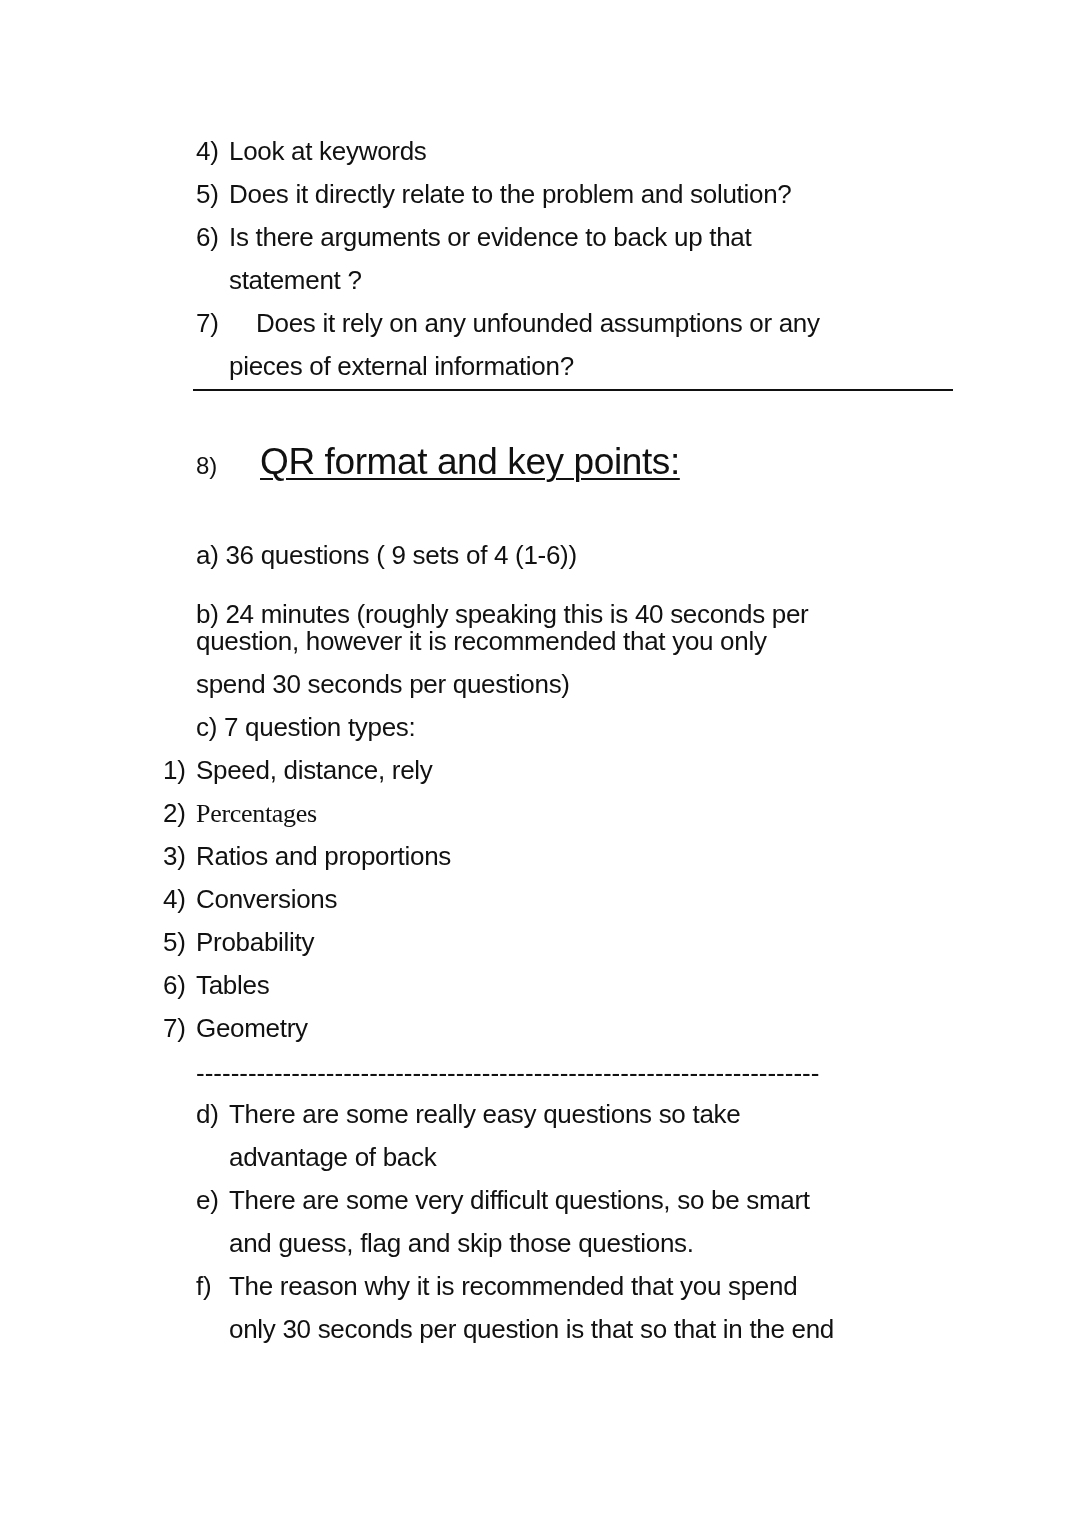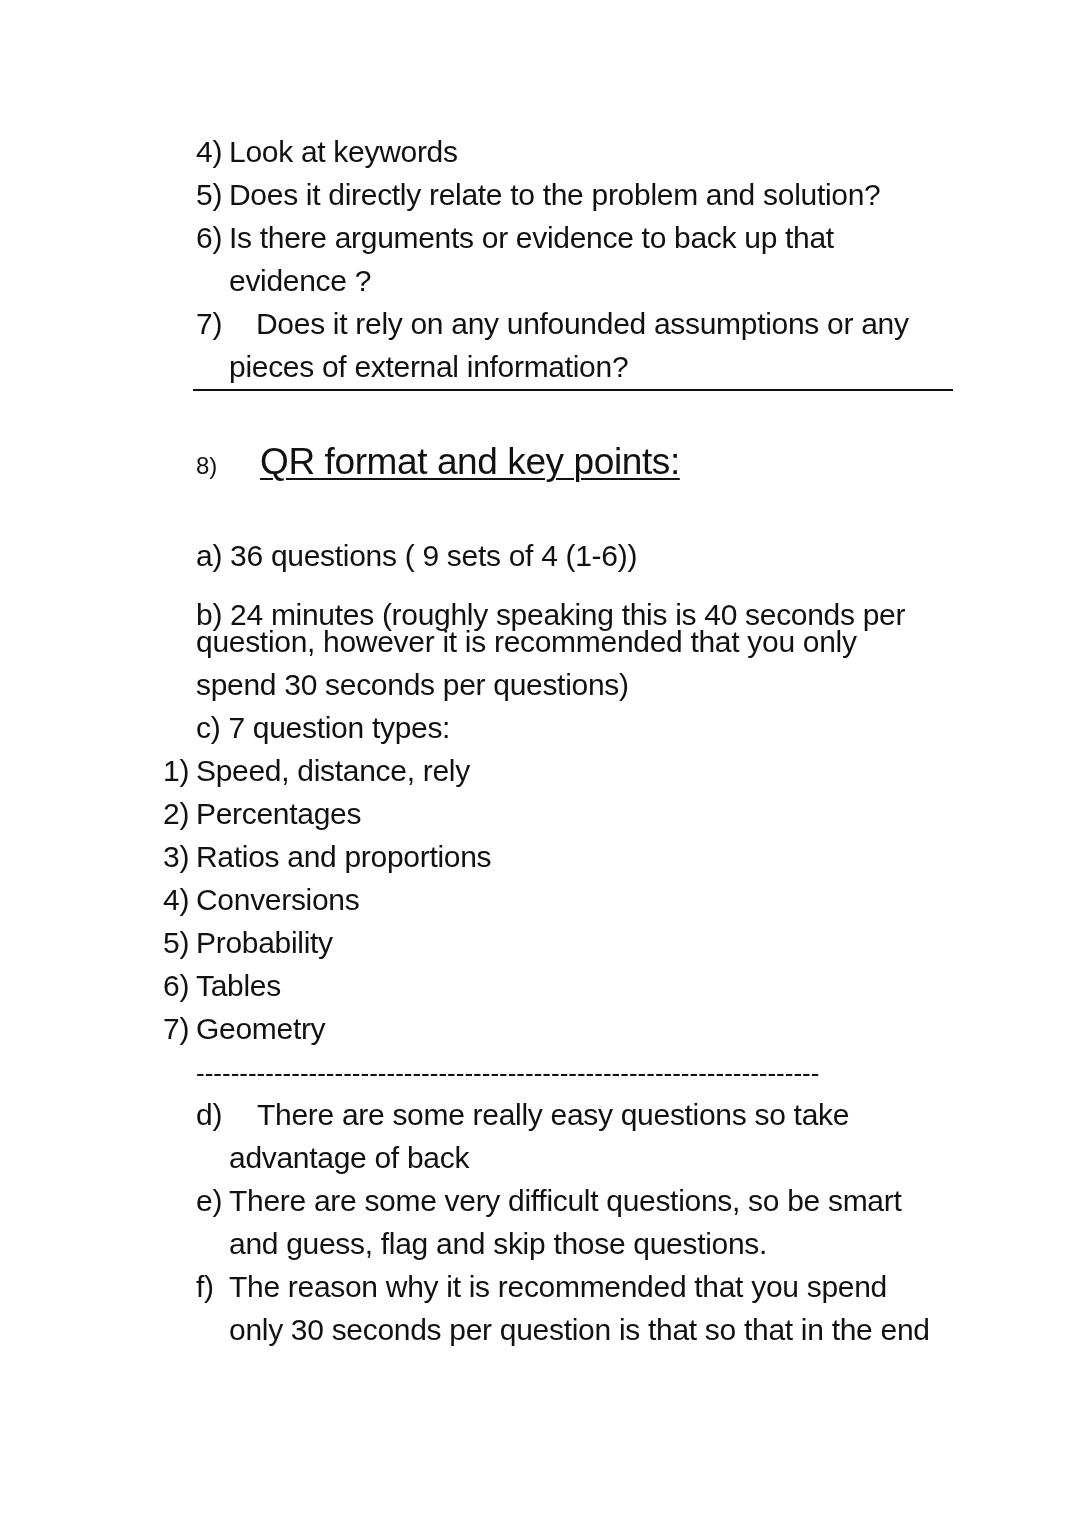--- a/index.html
+++ b/index.html
@@ -1,18 +1,18 @@
 <!DOCTYPE html>
 <html><head>
 <meta charset="utf-8">
 <style>
   html, body { margin: 0; padding: 0; background: #ffffff; }
   body { width: 1080px; height: 1527px; position: relative; overflow: hidden;
          font-family: "Liberation Sans", sans-serif; color: #111111; }
-  .line { position: absolute; font-size: 30px; line-height: 43px; white-space: nowrap; letter-spacing: -0.3px; text-align: right; }
+  .line { position: absolute; font-size: 26px; line-height: 43px; white-space: nowrap; letter-spacing: -0.3px; text-align: right; }
   .num { position: absolute; }
   .txt { position: absolute; }
   .rule { position: absolute; left: 193px; top: 389px; width: 760px; height: 2px; background: #111; }
   .heading-num { position: absolute; left: 196px; top: 448px; font-size: 24px; line-height: 36px; }
   .heading { position: absolute; left: 216px; top: 438px; font-size: 37px; line-height: 48px;
              text-decoration: underline; text-decoration-thickness: 2px; text-underline-offset: 4px; letter-spacing: -0.4px; margin-left: 44px; }
   .dashes { position: absolute; left: 196px; top: 1052px; font-size: 26px; line-height: 43px; letter-spacing: 0px; white-space: nowrap; }
 </style>
 </head>
 <body>
@@ -24,21 +24,21 @@
   </div>
   <div class="line" style="top:173px;left:0;">
     <span class="num" style="left:196px;">5)</span>
     <span class="txt" style="left:229px;text-align:right;">Does it directly relate to the problem and solution?</span>
   </div>
   <div class="line" style="top:216px;left:0;">
     <span class="num" style="left:196px;">6)</span>
     <span class="txt" style="left:229px;">Is there arguments or evidence to back up that</span>
   </div>
   <div class="line" style="top:259px;left:0;">
-    <span class="txt" style="left:229px;">evidence ?</span>
+    <span class="txt" style="left:229px;">statement ?</span>
   </div>
   <div class="line" style="top:302px;left:0;">
     <span class="num" style="left:196px;">7)</span>
     <span class="txt" style="left:229px;margin-left:27px;">Does it rely on any unfounded assumptions or any</span>
   </div>
   <div class="line" style="top:345px;left:0;">
     <span class="txt" style="left:229px;">pieces of external information?</span>
   </div>
 </div>
 
@@ -57,21 +57,21 @@
   <div class="line" style="top:706px;left:196px;">c) 7 question types:</div>
 </div>
 
 <div>
   <div class="line" style="top:749px;left:0;">
     <span class="num" style="left:163px;">1)</span>
     <span class="txt" style="left:196px;">Speed, distance, rely</span>
   </div>
   <div class="line" style="top:792px;left:0;">
     <span class="num" style="left:163px;">2)</span>
-    <span class="txt" style="left:196px;">Percentages</span>
+    <span class="txt" style="left:196px;font-family:Liberation Serif, serif;">Percentages</span>
   </div>
   <div class="line" style="top:835px;left:0;">
     <span class="num" style="left:163px;">3)</span>
     <span class="txt" style="left:196px;">Ratios and proportions</span>
   </div>
   <div class="line" style="top:878px;left:0;">
     <span class="num" style="left:163px;">4)</span>
     <span class="txt" style="left:196px;">Conversions</span>
   </div>
   <div class="line" style="top:921px;left:0;">
@@ -86,21 +86,21 @@
     <span class="num" style="left:163px;">7)</span>
     <span class="txt" style="left:196px;">Geometry</span>
   </div>
 </div>
 
 <div class="dashes">------------------------------------------------------------------------</div>
 
 <div>
   <div class="line" style="top:1093px;left:0;">
     <span class="num" style="left:196px;">d)</span>
-    <span class="txt" style="left:229px;margin-left:28px;">There are some really easy questions so take</span>
+    <span class="txt" style="left:229px;">There are some really easy questions so take</span>
   </div>
   <div class="line" style="top:1136px;left:0;">
     <span class="txt" style="left:229px;">advantage of back</span>
   </div>
   <div class="line" style="top:1179px;left:0;">
     <span class="num" style="left:196px;">e)</span>
     <span class="txt" style="left:229px;">There are some very difficult questions, so be smart</span>
   </div>
   <div class="line" style="top:1222px;left:0;">
     <span class="txt" style="left:229px;">and guess, flag and skip those questions.</span>

